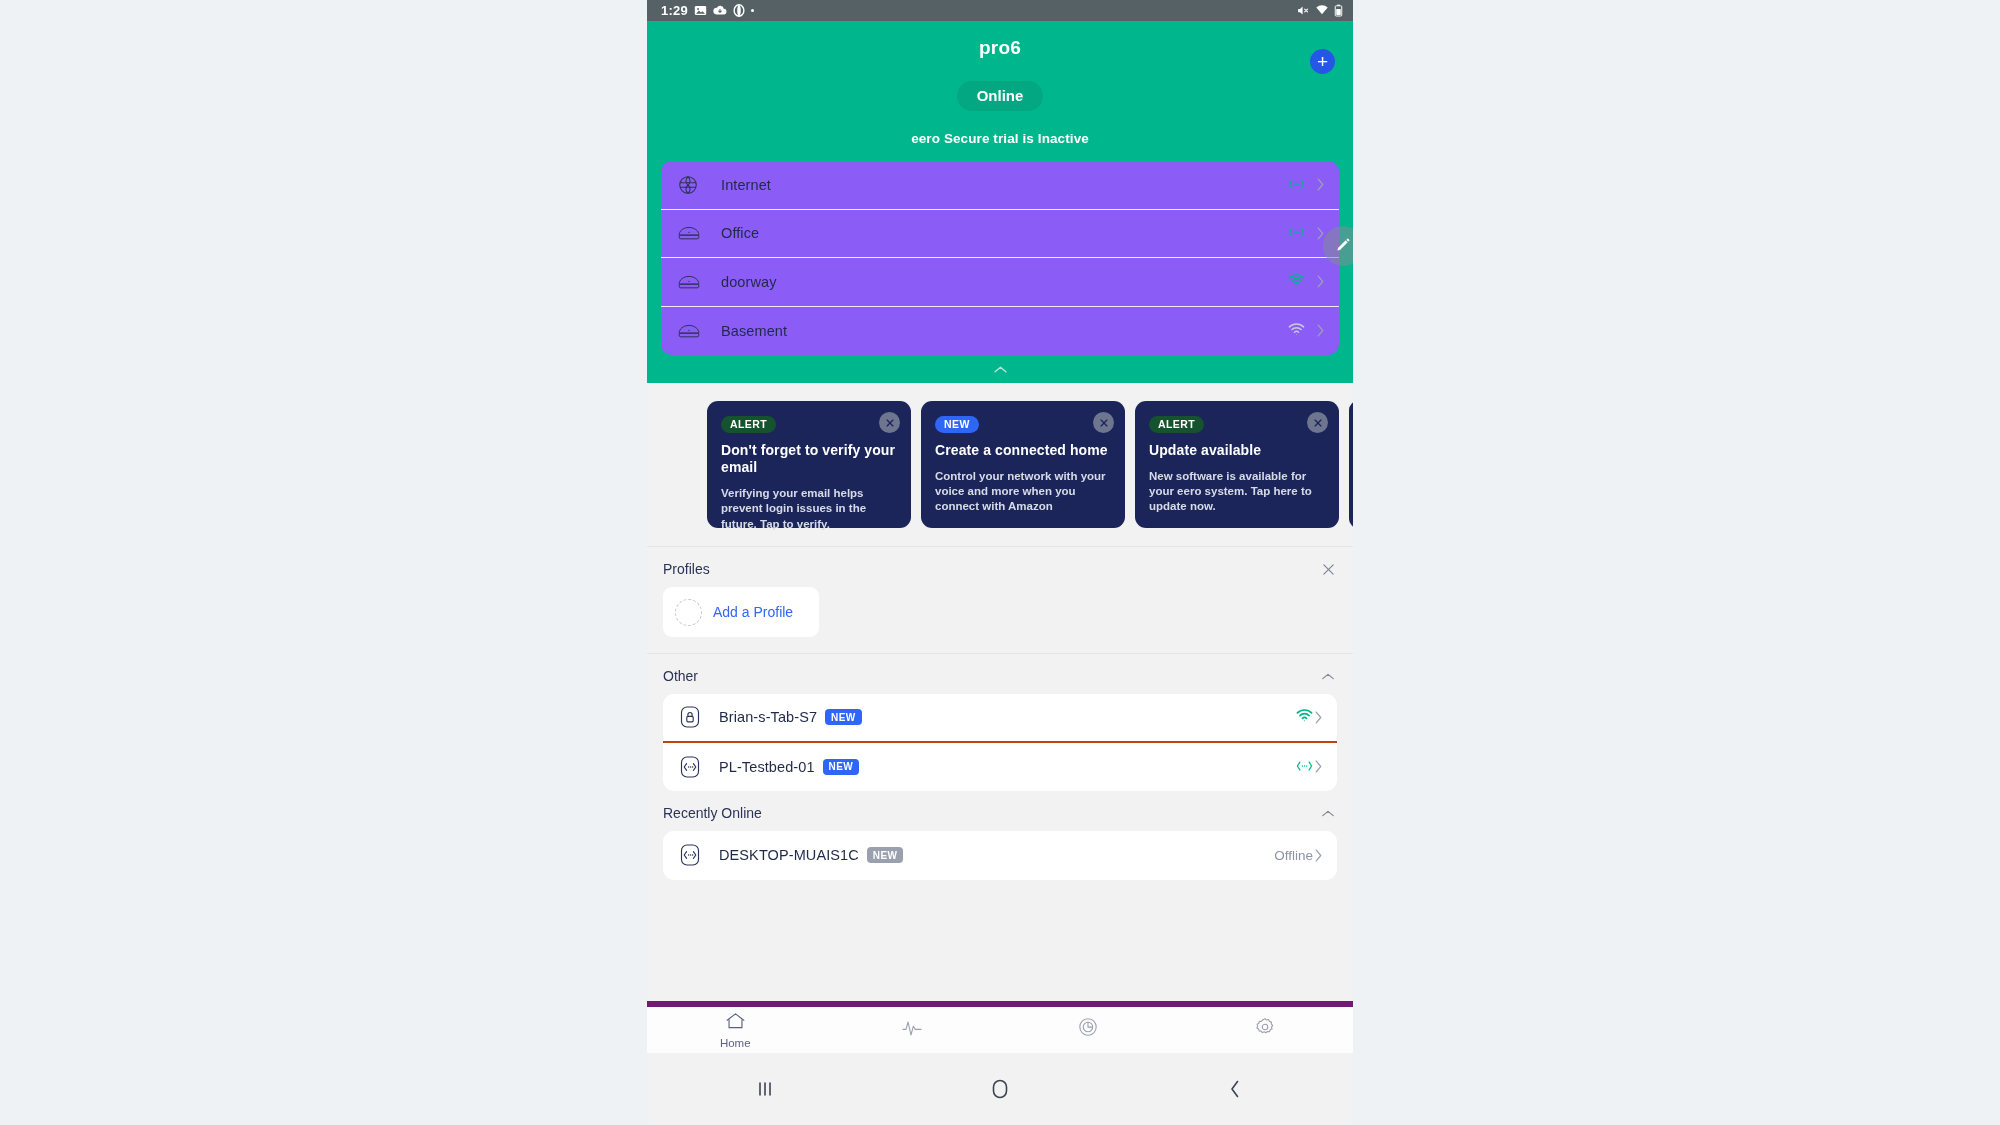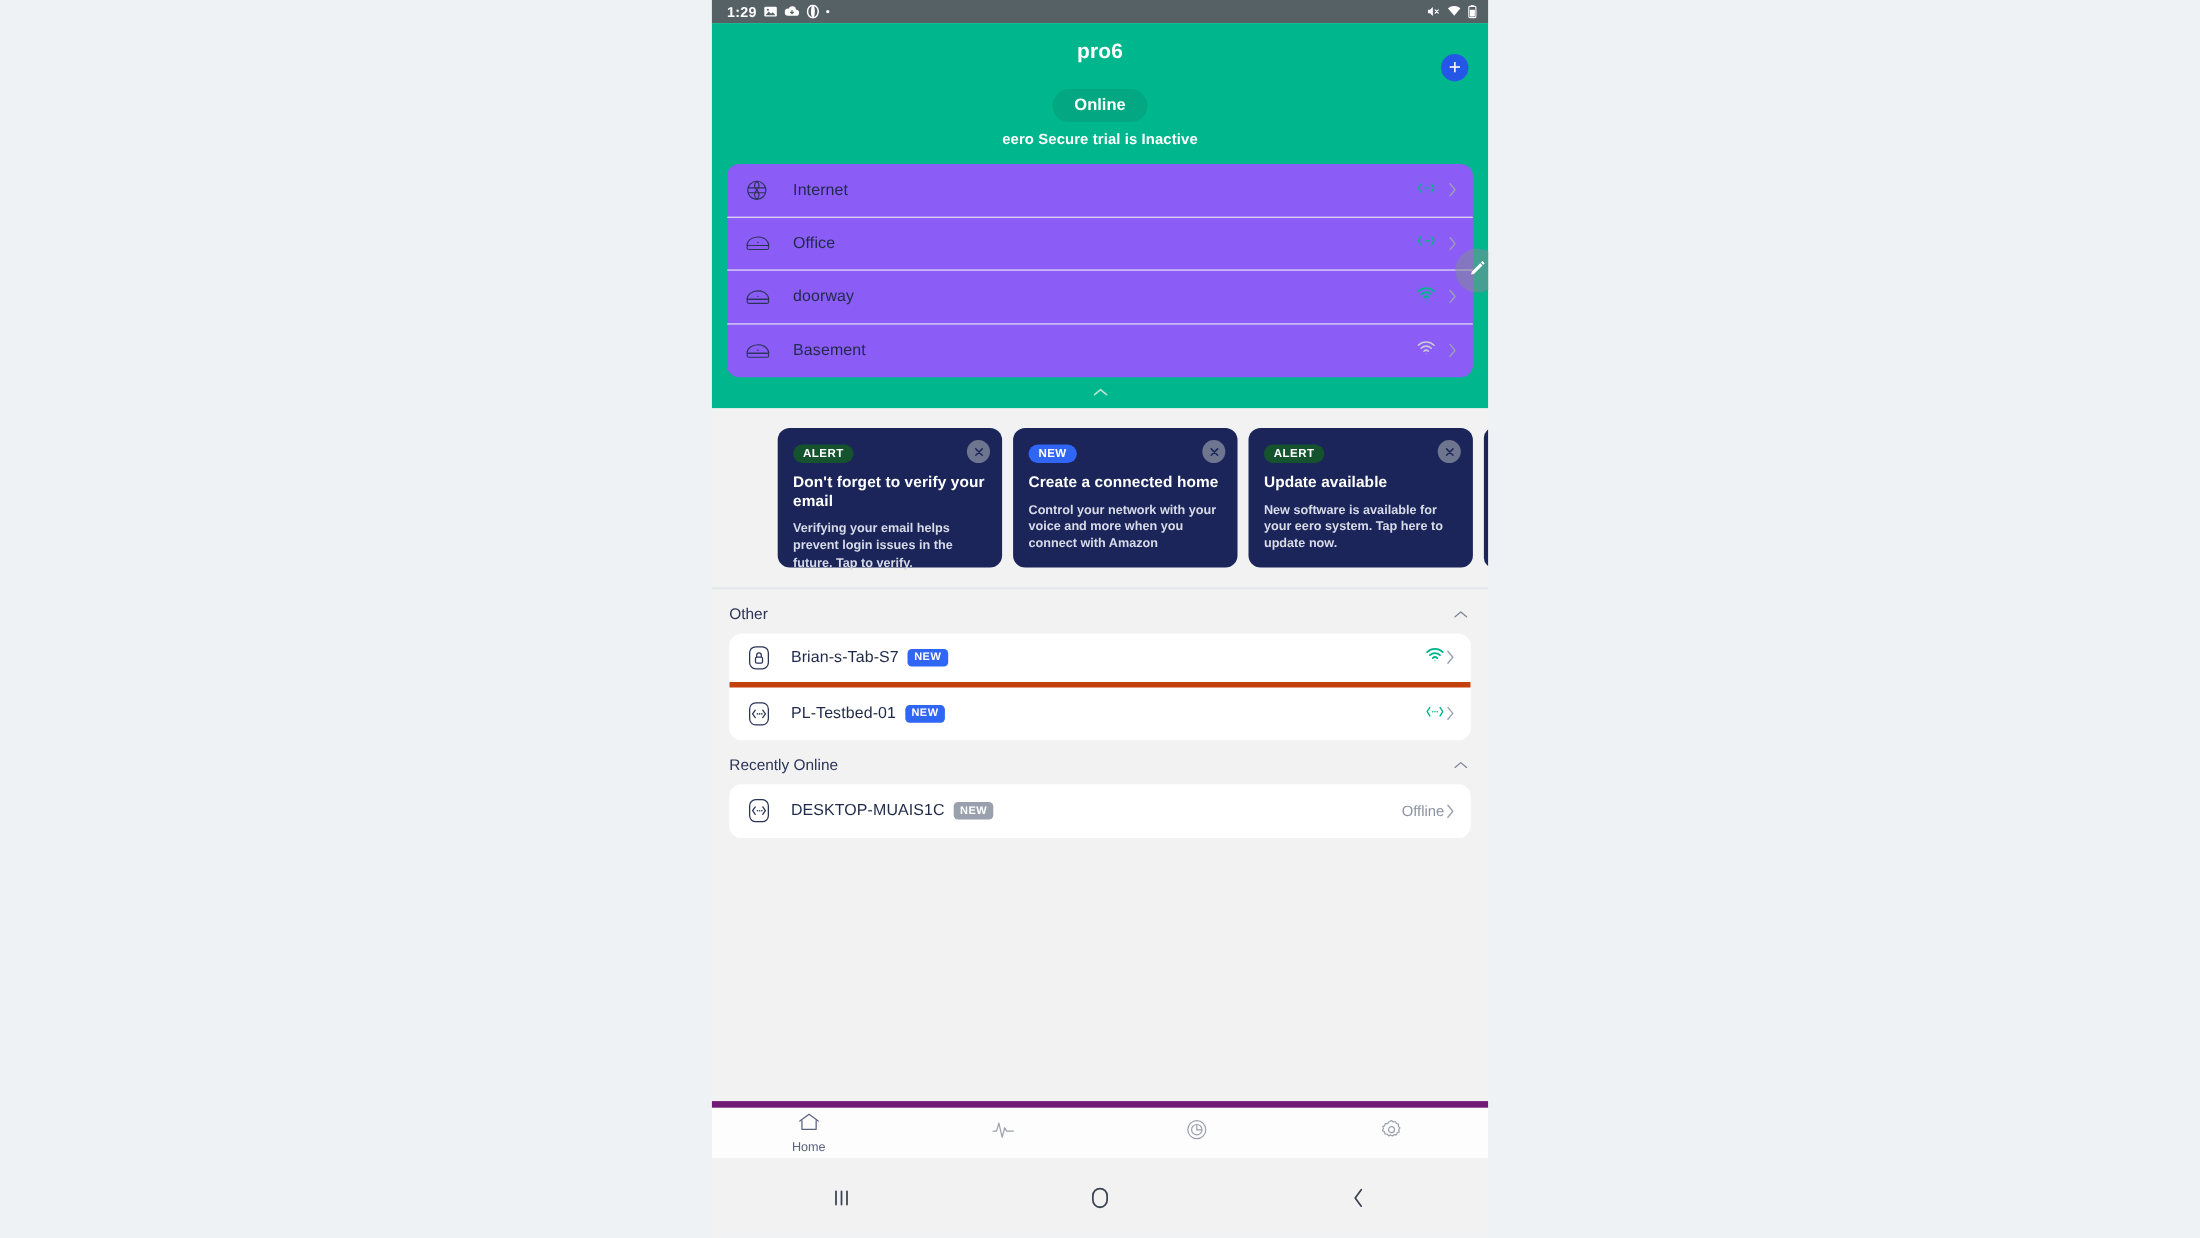--- a/index.html
+++ b/index.html
@@ -46,21 +46,21 @@
   }
   #status-pill-wrap { display: flex; justify-content: center; margin-top: 22px; }
   #status-pill {
     background: #03a782; color: #fff;
     border-radius: 20px; padding: 6px 20px 7px;
     font-size: 15px; font-weight: 600;
   }
   #secure-line {
     text-align: center; color: #ffffff;
     font-size: 13.5px; font-weight: 600;
-    margin-top: 8px; letter-spacing: .1px;
+    margin-top: 20px; letter-spacing: .1px;
   }
   #add-btn {
     position: absolute; right: 18px; top: 28px;
     width: 25px; height: 25px; border-radius: 50%;
     background: #2557e6; color: #fff;
     display: flex; align-items: center; justify-content: center;
     font-size: 19px; line-height: 1; font-weight: 500;
     cursor: pointer; user-select: none;
   }
   
@@ -159,21 +159,21 @@
   }
   #add-profile .ap-label {
     margin-left: 11px; color: #2f66f5; font-size: 14px; font-weight: 500;
   }
 
   .list-card {
     margin: 0 16px; background: #fff; border-radius: 11px; overflow: hidden;
   }
   .list-row {
     display: flex; align-items: center; height: 48.5px;
-    padding: 0 14px 0 16px; border-bottom: 5px solid #c2410c;
+    padding: 0 14px 0 16px; border-bottom: 2px solid #c2410c;
     cursor: pointer;
   }
   .list-row:last-child { border-bottom: none; }
   .lr-icon { width: 28px; display: flex; align-items: center; }
   .lr-name {
     margin-left: 12px; font-size: 14.5px; color: #1f2a4a;
     font-weight: 500; letter-spacing: .1px;
   }
   .pill-new {
     margin-left: 8px; background: #2f66f5; color: #fff;
@@ -441,20 +441,36 @@
         </div>
         <div class="ctitle">Update available</div>
         <div class="cbody">New software is available for your eero system. Tap here to update now.</div>
       </div>
 
       <div class="ncard peek"></div>
     </div>
 
     <div class="divider"></div>
 
+    <div class="section">
+      <div class="sec-head">
+        <span class="sec-title">Profiles</span>
+        <span class="sec-action">
+          <svg width="13" height="13" viewBox="0 0 14 14" fill="none" stroke="#7e8596" stroke-width="1.3" stroke-linecap="round">
+              <path d="M2 2l10 10M12 2L2 12"></path>
+            </svg>
+        </span>
+      </div>
+      <div id="profiles-body">
+        <div id="add-profile">
+          <span class="dash-circle"></span>
+          <span class="ap-label">Add a Profile</span>
+        </div>
+      </div>
+    </div>
 
     <div class="divider"></div>
 
     <div class="section">
       <div class="sec-head">
         <span class="sec-title">Other</span>
         <span class="sec-action">
           <svg width="14" height="9" viewBox="0 0 16 10" fill="none" stroke="#7e8596" stroke-width="1.3" stroke-linecap="round" stroke-linejoin="round">
               <path d="M2 7.5L8 2.5l6 5"></path>
             </svg>

